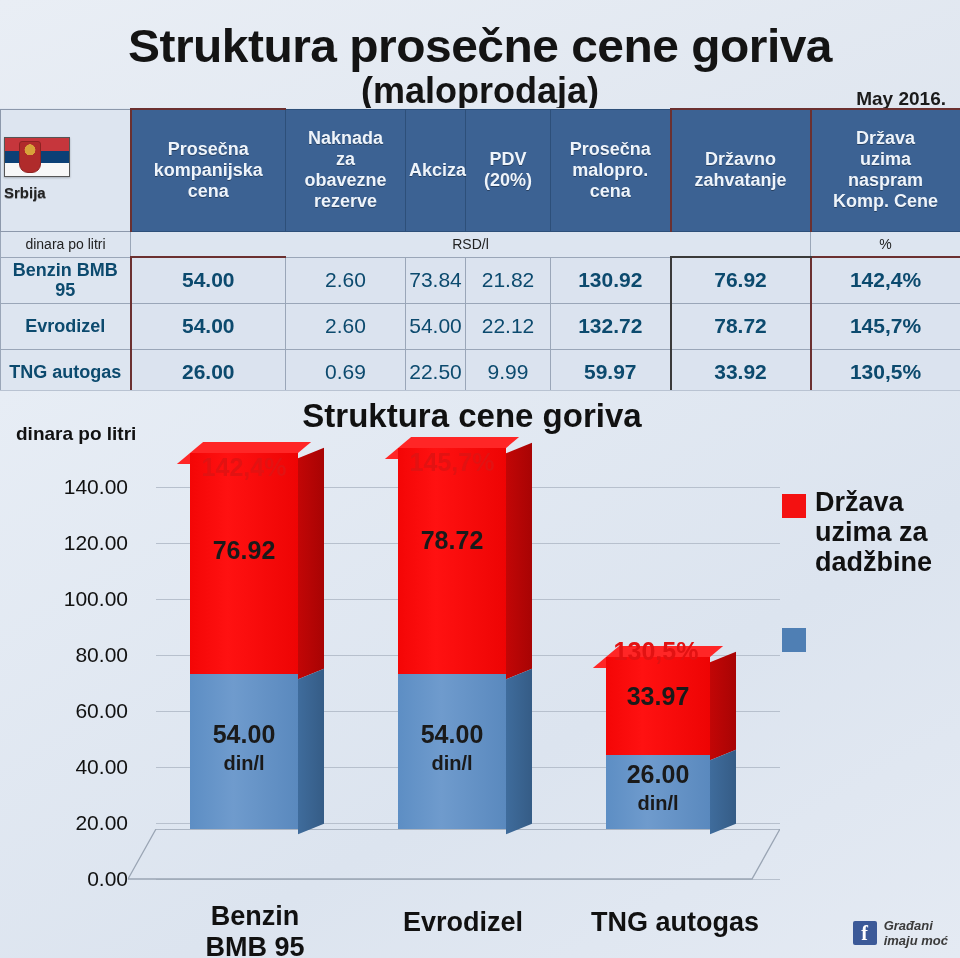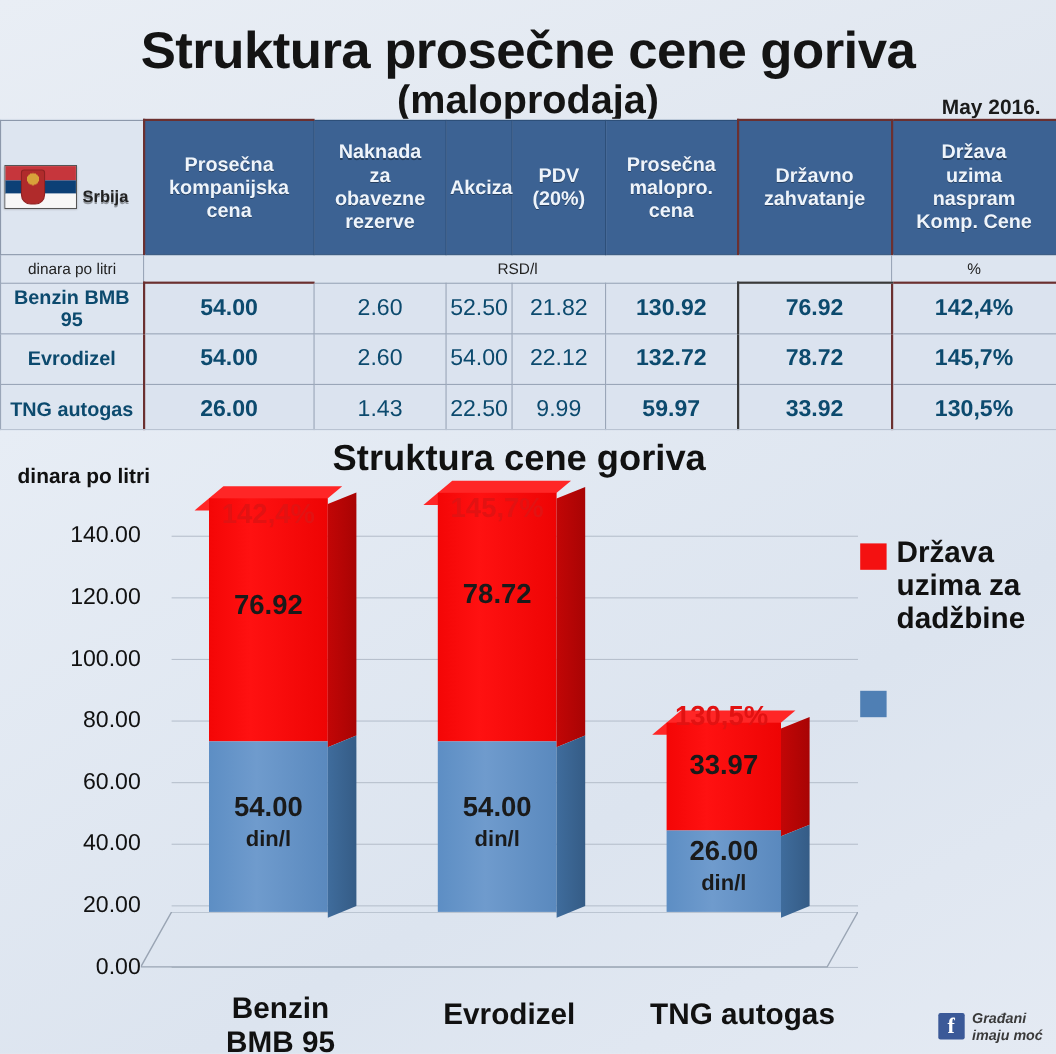--- a/index.html
+++ b/index.html
@@ -40,21 +40,21 @@
   
   tr.hdr th{
     background:#3c6293; color:#eef4fb; font-size:18px; font-weight:bold;
     line-height:21px; height:122px; padding:2px 3px;
     text-shadow:0 1px 0 rgba(0,0,0,.35);
     border:1px solid #2d4f79;
   }
   th.flagcell{
     background:#dde5f0 !important; border:1px solid #8c98ab !important;
   }
-  .flag-box{ display:flex; flex-direction:row; align-items:flex-end; gap:5px; }
+  .flag-box{ display:flex; flex-direction:column; align-items:flex-start; gap:5px; }
   .flag{
     width:66px; height:40px; border:1px solid #555; position:relative;
     box-shadow:0 1px 2px rgba(0,0,0,.25);
   }
   .flag .band{ position:absolute; left:0; width:100%; height:33.34%; }
   .flag .b1{ top:0; background:#c6363c; }
   .flag .b2{ top:33.33%; background:#0c4076; }
   .flag .b3{ top:66.66%; background:#f7f7f7; }
   .flag .arms{
     position:absolute; left:22%; top:8%; width:22px; height:32px;
@@ -252,42 +252,42 @@
         <td colspan="6">RSD/l</td>
         <td>%</td>
       </tr>
 
       <tr class="data">
         <td class="rowlabel">
           <span>Benzin BMB</span><br><span>95</span>
         </td>
         <td class="bold box-left box-top">54.00</td>
         <td>2.60</td>
-        <td>52.50</td>
+        <td>73.84</td>
         <td>21.82</td>
         <td class="bold">130.92</td>
         <td class="white box-dk-l box-dk-t">76.92</td>
         <td class="pct box-left box-top box-right">142,4%</td>
       </tr>
 
       <tr class="data">
         <td class="rowlabel">Evrodizel</td>
         <td class="bold box-left">54.00</td>
         <td>2.60</td>
         <td>54.00</td>
         <td>22.12</td>
         <td class="bold">132.72</td>
         <td class="white box-dk-l">78.72</td>
         <td class="pct box-left box-right">145,7%</td>
       </tr>
 
       <tr class="data">
         <td class="rowlabel">TNG autogas</td>
         <td class="bold box-left box-bot">26.00</td>
-        <td>1.43</td>
+        <td>0.69</td>
         <td>22.50</td>
         <td>9.99</td>
         <td class="bold">59.97</td>
         <td class="white box-dk-l box-dk-b">33.92</td>
         <td class="pct box-left box-right box-bot">130,5%</td>
       </tr>
     </tbody>
       </table>
   </div>
 

